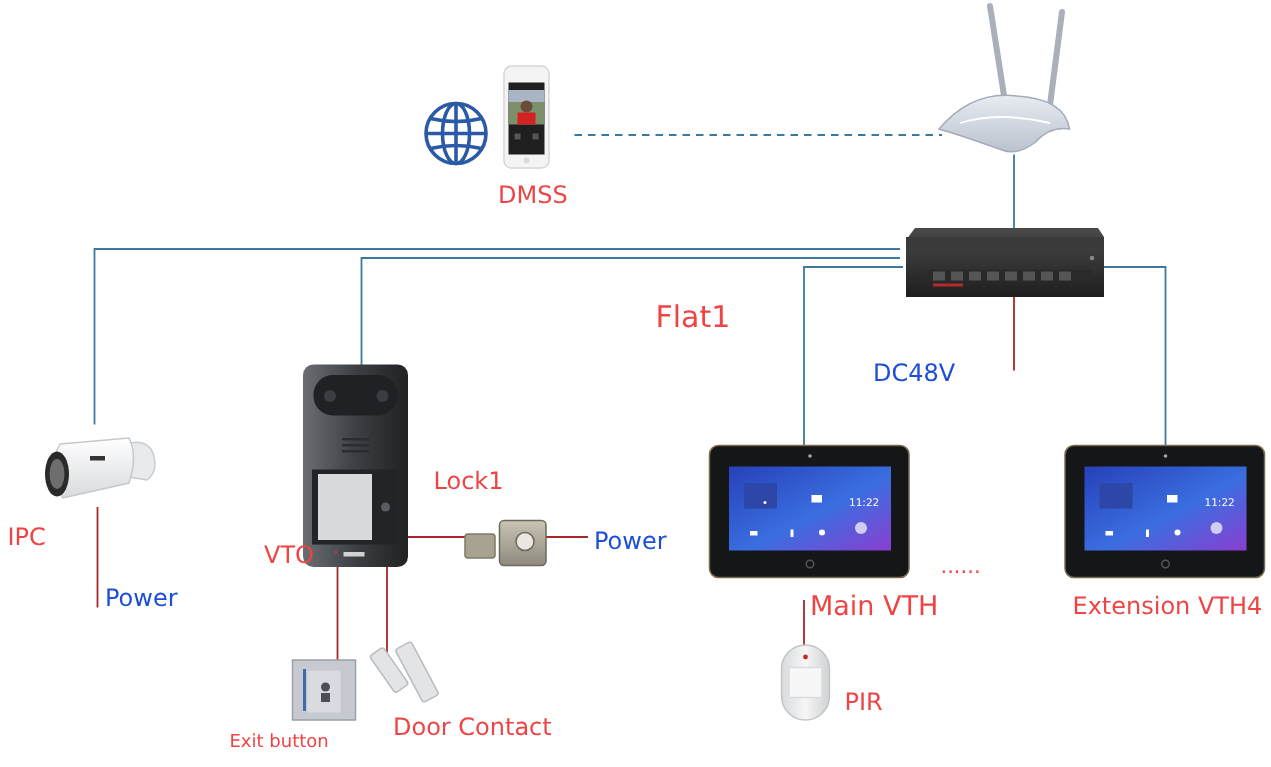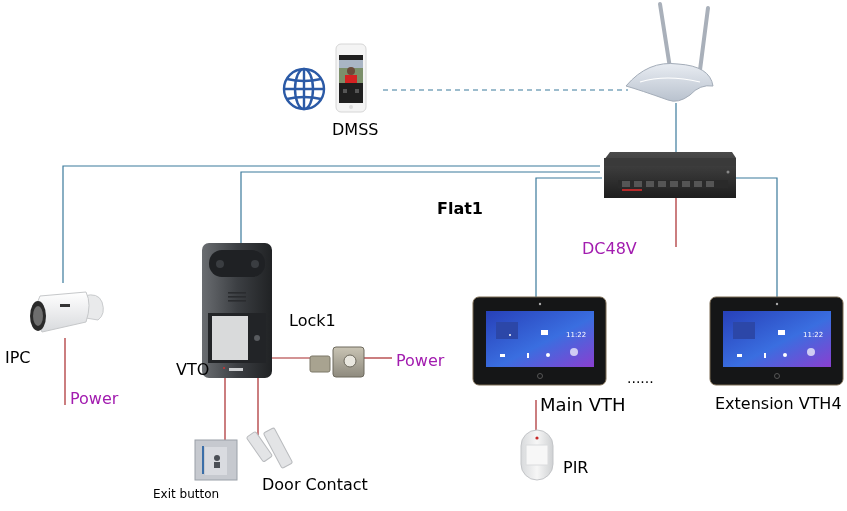--- a/index.html
+++ b/index.html
@@ -1,19 +1,19 @@
 <!DOCTYPE html>
 <html><head>
 <meta charset="utf-8">
 <style>
   html, body { margin:0; padding:0; background:#ffffff; }
   body { width:847px; height:511px; position:relative; overflow:hidden; font-family:"Liberation Sans", "DejaVu Sans", sans-serif; }
   #diagram { position:absolute; left:0; top:0; width:847px; height:511px; }
-  .lbl { position:absolute; font-size:15px; color:#000000; white-space:nowrap; font-family:"DejaVu Sans", "Liberation Sans", sans-serif; }
-  .lbl.red { color:#a21caf; }
+  .lbl { position:absolute; font-size:15px; color:#ef4444; white-space:nowrap; font-family:"DejaVu Sans", "Liberation Sans", sans-serif; }
+  .lbl.red { color:#1d4ed8; }
 </style>
 </head>
 <body>
 
 <svg id="diagram" width="847" height="511" viewBox="0 0 847 511" xmlns="http://www.w3.org/2000/svg">
   <defs>
     <linearGradient id="routerG" x1="0" y1="0" x2="0" y2="1">
       <stop offset="0" stop-color="#e8ecf2"></stop>
       <stop offset="1" stop-color="#b9c2ce"></stop>
     </linearGradient>
@@ -191,18 +191,18 @@
 </svg>
 
 <div class="lbl" style="left:332px; top:120px; font-size:16px;">DMSS</div>
 <div class="lbl" style="left:5px; top:348px; font-size:16px;">IPC</div>
 <div class="lbl red" style="left:70px; top:389px; font-size:16px;">Power</div>
 <div class="lbl" style="left:176px; top:360px; font-size:16px;">VTO</div>
 <div class="lbl" style="left:289px; top:311px; font-size:16px;">Lock1</div>
 <div class="lbl red" style="left:396px; top:351px; font-size:16px;">Power</div>
 <div class="lbl" style="left:153px; top:487px; font-size:12px;">Exit button</div>
 <div class="lbl" style="left:262px; top:475px; font-size:16px;">Door Contact</div>
-<div class="lbl" style="left:437px; top:199px; font-size:16px;font-weight:bold;">Flat1</div>
+<div class="lbl" style="left:437px; top:199px; font-size:20px;">Flat1</div>
 <div class="lbl red" style="left:582px; top:239px; font-size:16px;">DC48V</div>
 <div class="lbl" style="left:540px; top:394px; font-size:18px;">Main VTH</div>
 <div class="lbl" style="left:627px; top:370px; font-size:14px;">......</div>
 <div class="lbl" style="left:715px; top:394px; font-size:16px;">Extension VTH4</div>
 <div class="lbl" style="left:563px; top:458px; font-size:16px;">PIR</div>
 
 </body></html>

